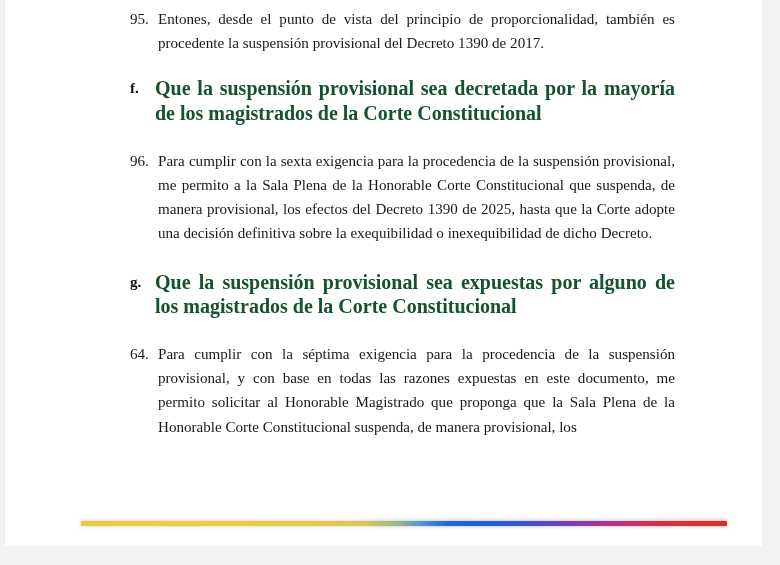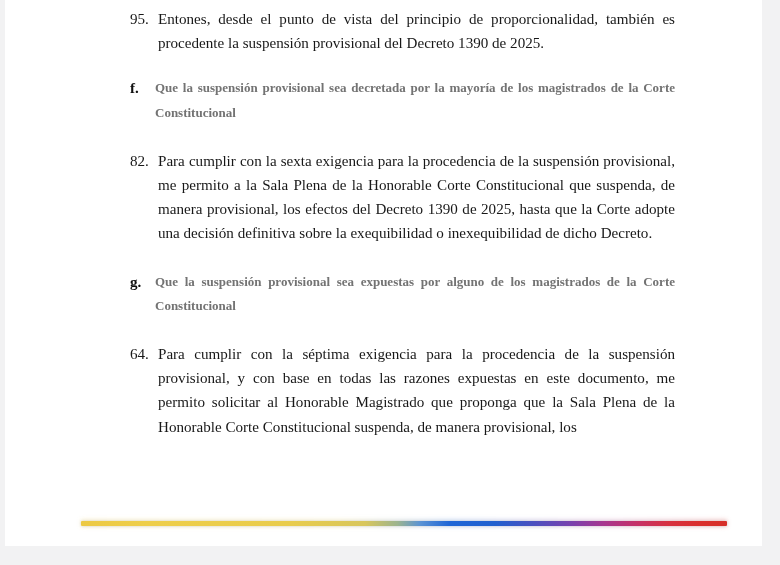--- a/index.html
+++ b/index.html
@@ -65,24 +65,24 @@
   .lettered .letter {
     flex: 0 0 auto;
     width: 25px;
     font-size: 15.1px;
     line-height: 24.2px;
     font-weight: bold;
     color: #101010;
   }
   .lettered .body {
     flex: 1 1 auto;
-    font-size: 13px;
+    font-size: 20px;
     line-height: 24.2px;
     font-weight: bold;
-    color: #737373;
+    color: #14532d;
     text-align: justify;
     text-justify: inter-word;
   }
   .gap-md { height: 21px; }
   .gap-lg { height: 24px; }
 
   
   .footer-bar-wrap {
     position: absolute;
     left: 76px;
@@ -135,34 +135,34 @@
 </style>
 </head>
 <body>
 
 <div class="page">
 
   <div class="content">
 
     <div class="num-para">
       <div class="num">95.</div>
-      <div class="body">Entones, desde el punto de vista del principio de proporcionalidad, también es procedente la suspensión provisional del Decreto 1390 de 2025.</div>
+      <div class="body">Entones, desde el punto de vista del principio de proporcionalidad, también es procedente la suspensión provisional del Decreto 1390 de 2017.</div>
     </div>
 
     <div class="gap-md"></div>
 
     <div class="lettered">
       <div class="letter">f.</div>
       <div class="body">Que la suspensión provisional sea decretada por la mayoría de los magistrados de la Corte Constitucional</div>
     </div>
 
     <div class="gap-lg"></div>
 
     <div class="num-para">
-      <div class="num">82.</div>
+      <div class="num">96.</div>
       <div class="body">Para cumplir con la sexta exigencia para la procedencia de la suspensión provisional, me permito a la Sala Plena de la Honorable Corte Constitucional que suspenda, de manera provisional, los efectos del Decreto 1390 de 2025, hasta que la Corte adopte una decisión definitiva sobre la exequibilidad o inexequibilidad de dicho Decreto.</div>
     </div>
 
     <div class="gap-lg"></div>
 
     <div class="lettered">
       <div class="letter">g.</div>
       <div class="body">Que la suspensión provisional sea expuestas por alguno de los magistrados de la Corte Constitucional</div>
     </div>
 

